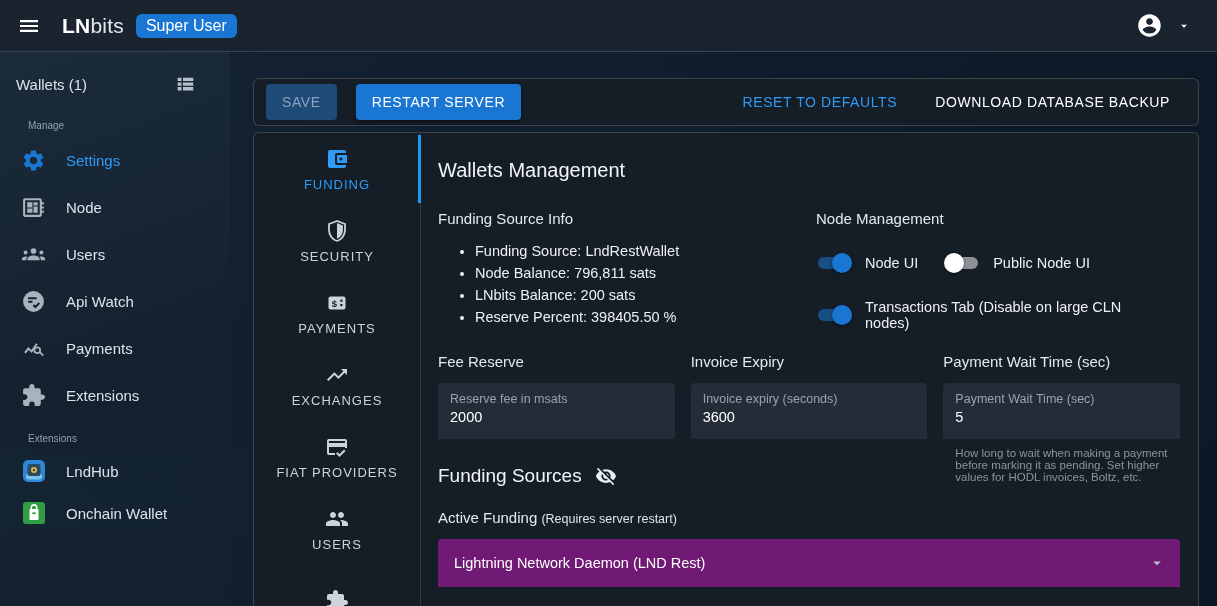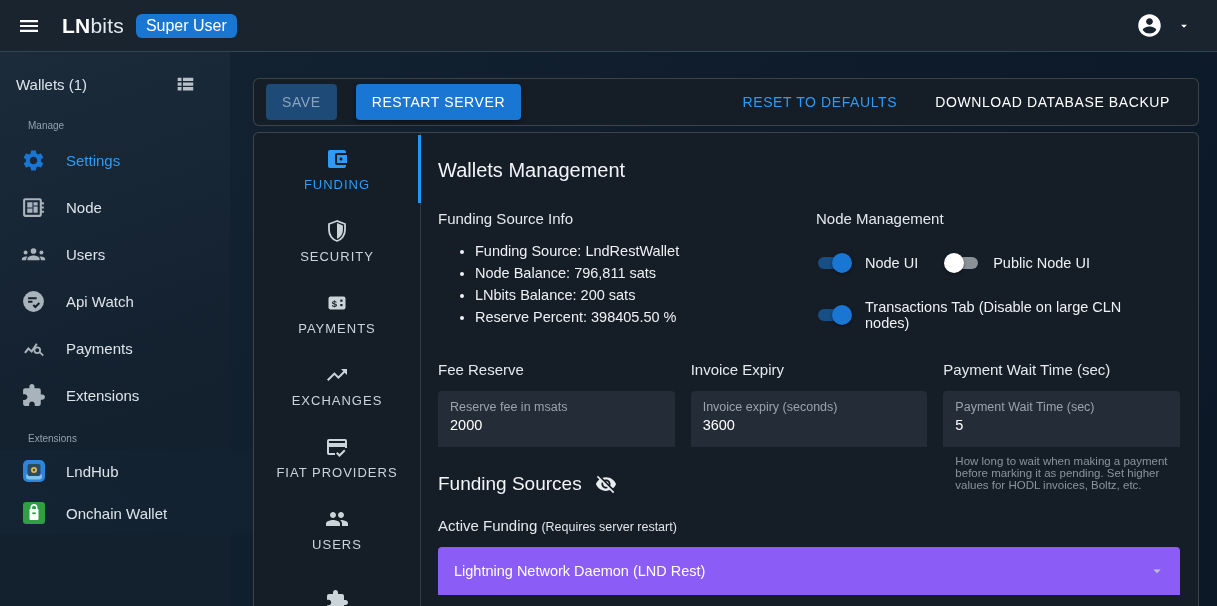--- a/index.html
+++ b/index.html
@@ -74,34 +74,34 @@
 
   .toggle-row{display:flex;align-items:center;margin-top:26px}
   .toggle{position:relative;width:36px;height:20px;flex:none;cursor:pointer;display:inline-block}
   .toggle .track{position:absolute;left:2px;top:4px;width:32px;height:12px;border-radius:7px;background:#8a9197}
   .toggle .knob{position:absolute;top:0;left:0;width:20px;height:20px;border-radius:50%;background:#fff;
                 box-shadow:0 1px 3px rgba(0,0,0,.5)}
   .toggle.on .track{background:rgba(25,118,210,.55)}
   .toggle.on .knob{left:16px;background:#1976d2}
   .toggle-lbl{margin:0 26px 0 13px;font-size:14.5px;color:#eef1f4}
 
-  .fields{display:flex;gap:16px;margin-top:30px}
+  .fields{display:flex;gap:16px;margin-top:22px}
   .field{flex:1;min-width:0;position:relative}
   .field-label{font-size:15px;color:#e4e9ed;margin-bottom:13px}
   .input{background:#242d37;border-radius:4px 4px 0 0;padding:9px 12px 10px;height:56px;cursor:text}
   .input .flabel{font-size:12.5px;color:#99a3ad}
   .input .fvalue{font-size:14.5px;color:#fff;margin-top:3px}
   .field-hint{position:absolute;top:calc(100% + 8px);left:12px;right:0;font-size:11.5px;line-height:12px;
               color:#8b949c}
 
   .fs-title{display:flex;align-items:center;gap:13px;font-size:19px;font-weight:400;color:#f2f5f8;margin-top:26px}
   .fs-title svg{width:22px;height:22px;fill:#e8edf2;cursor:pointer}
   .af-label{margin-top:22px;font-size:15px;color:#e4e9ed}
   .af-label .note{font-size:12.5px;color:#dfe5ea}
-  .select{margin-top:13px;background:#8b5cf6;border-radius:4px 4px 0 0;height:48px;display:flex;
+  .select{margin-top:13px;background:#701a75;border-radius:4px 4px 0 0;height:48px;display:flex;
           align-items:center;justify-content:space-between;padding:0 14px 0 16px;cursor:pointer}
   .select .sval{font-size:14.5px;color:#fff}
   .select svg{width:18px;height:18px;fill:#b9c2c9}
 </style>
 </head>
 <body>
 
 <div class="app">
 
   <div class="header">

